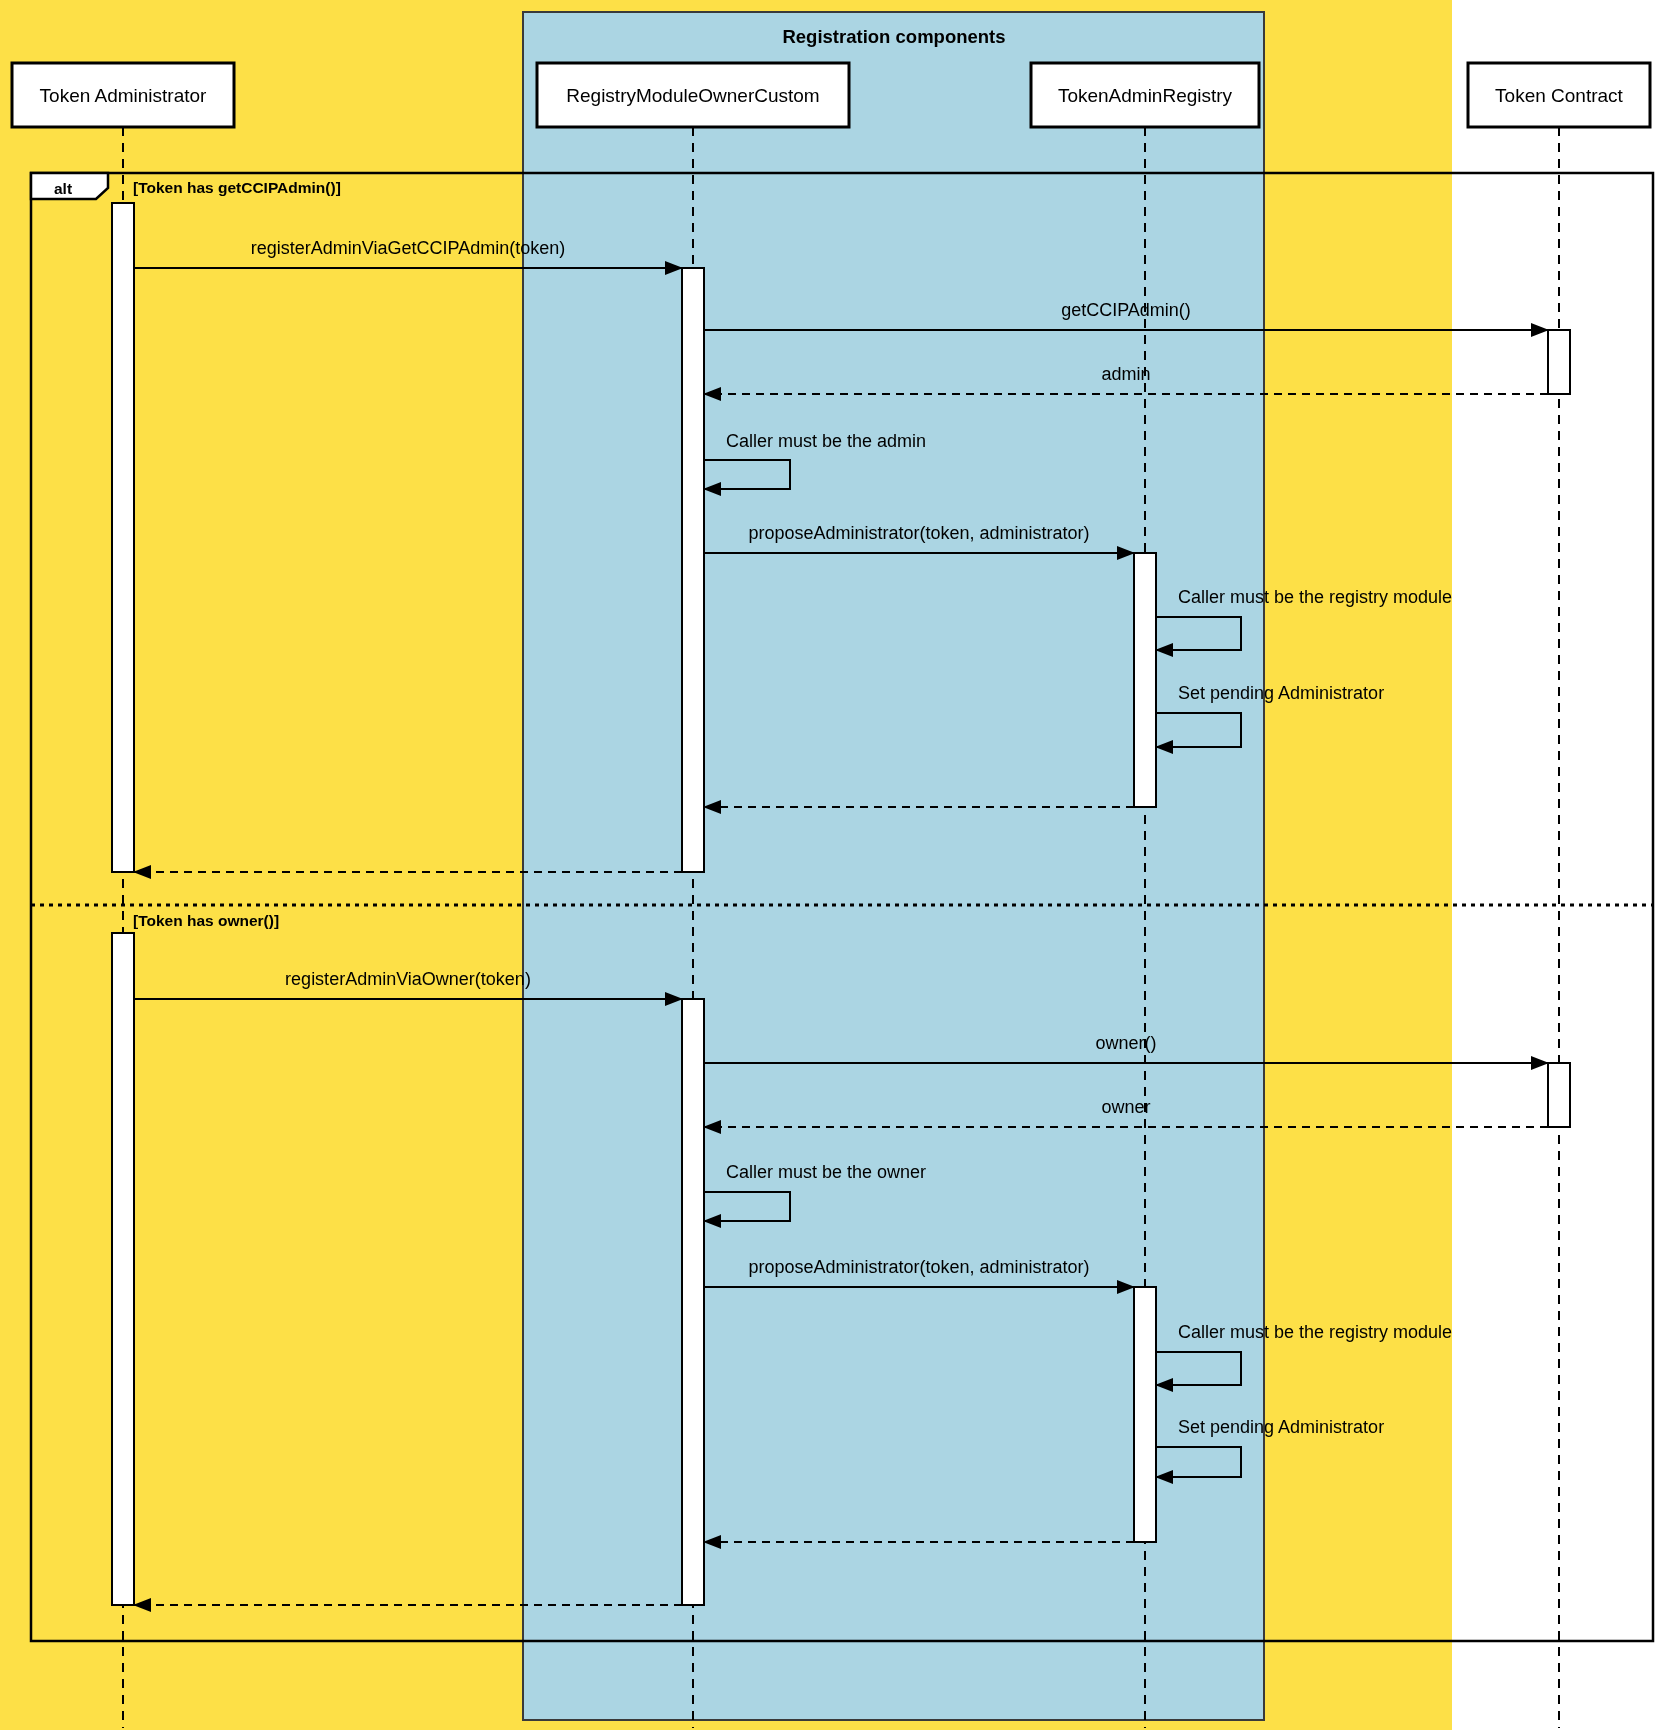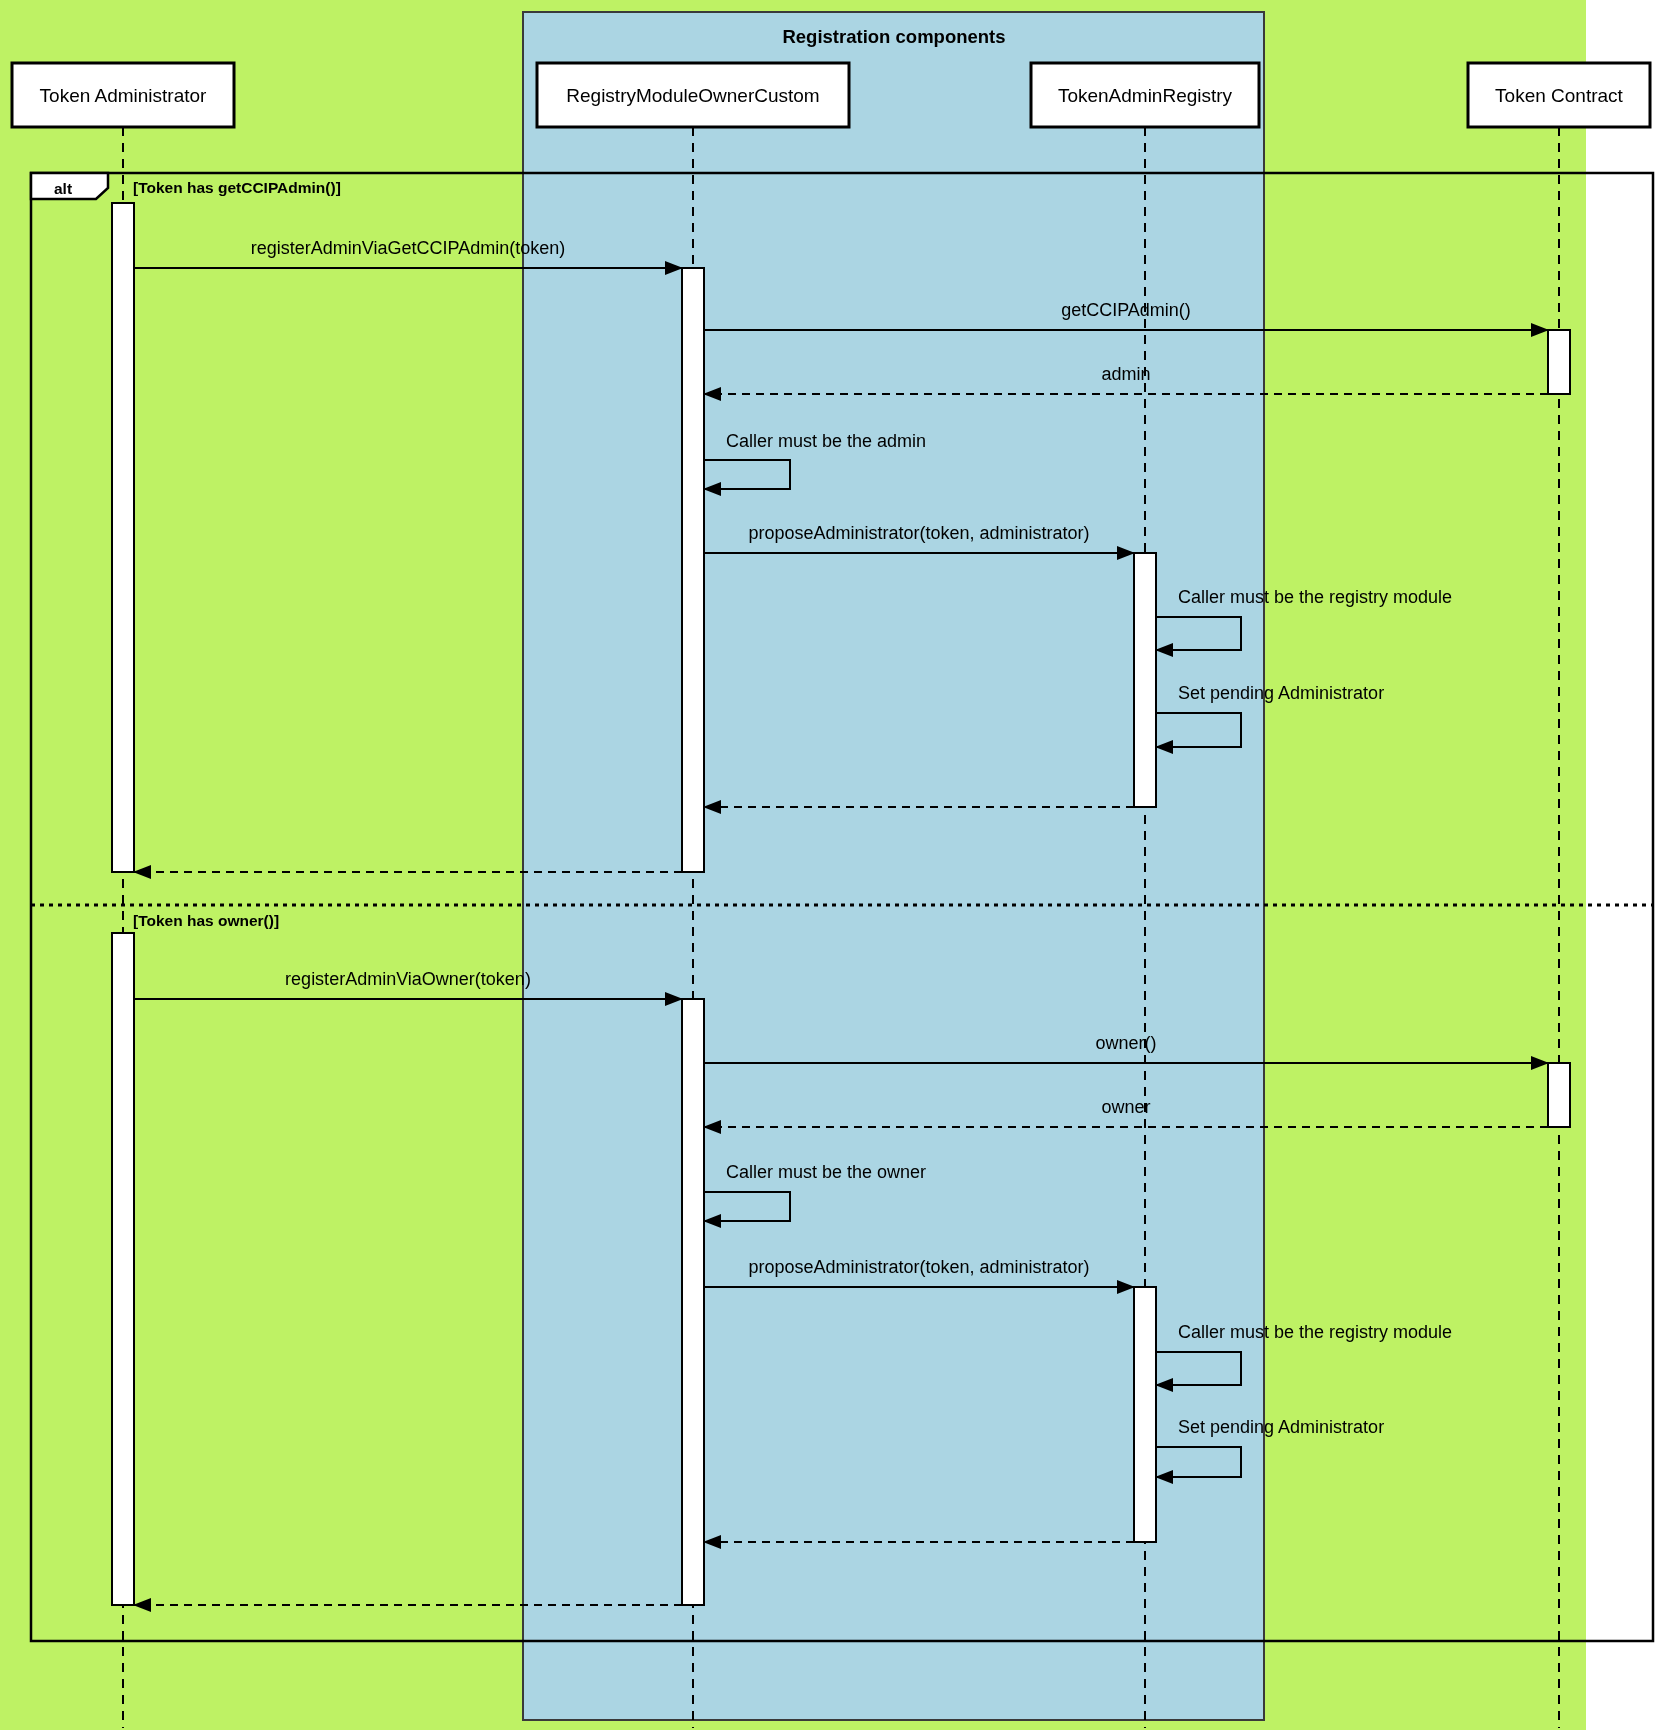--- a/index.html
+++ b/index.html
@@ -5,23 +5,23 @@
   html, body {
     margin: 0;
     padding: 0;
     background: #ffffff;
     width: 1662px;
     height: 1730px;
     font-family: "Liberation Sans", sans-serif;
   }
   #stage {
     position: relative;
-    width: 1586px;
+    width: 1452px;
     height: 1730px;
-    background: #bef264;
+    background: #fde047;
     text-decoration: underline;
   }
   svg { display: block; }
   text {
     font-family: "Liberation Sans", sans-serif;
     fill: #000000;
   }
   .participant-label { font-size: 19px; }
   .msg-label { font-size: 18px; }
   .frame-title { font-size: 18.5px; font-weight: bold; }

